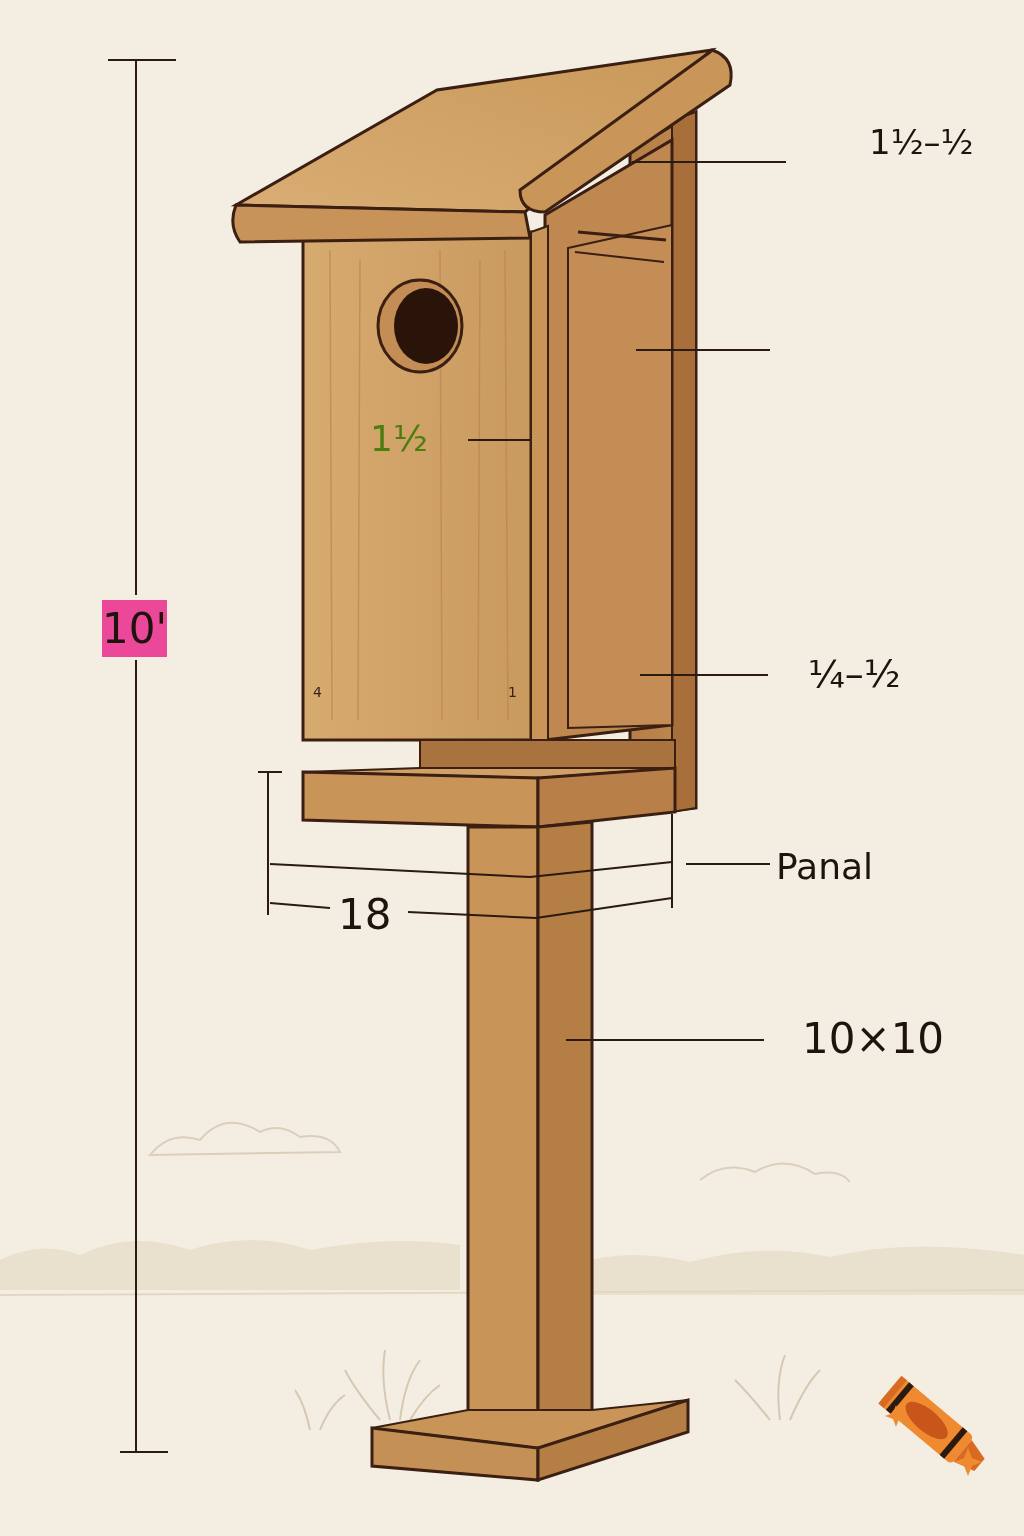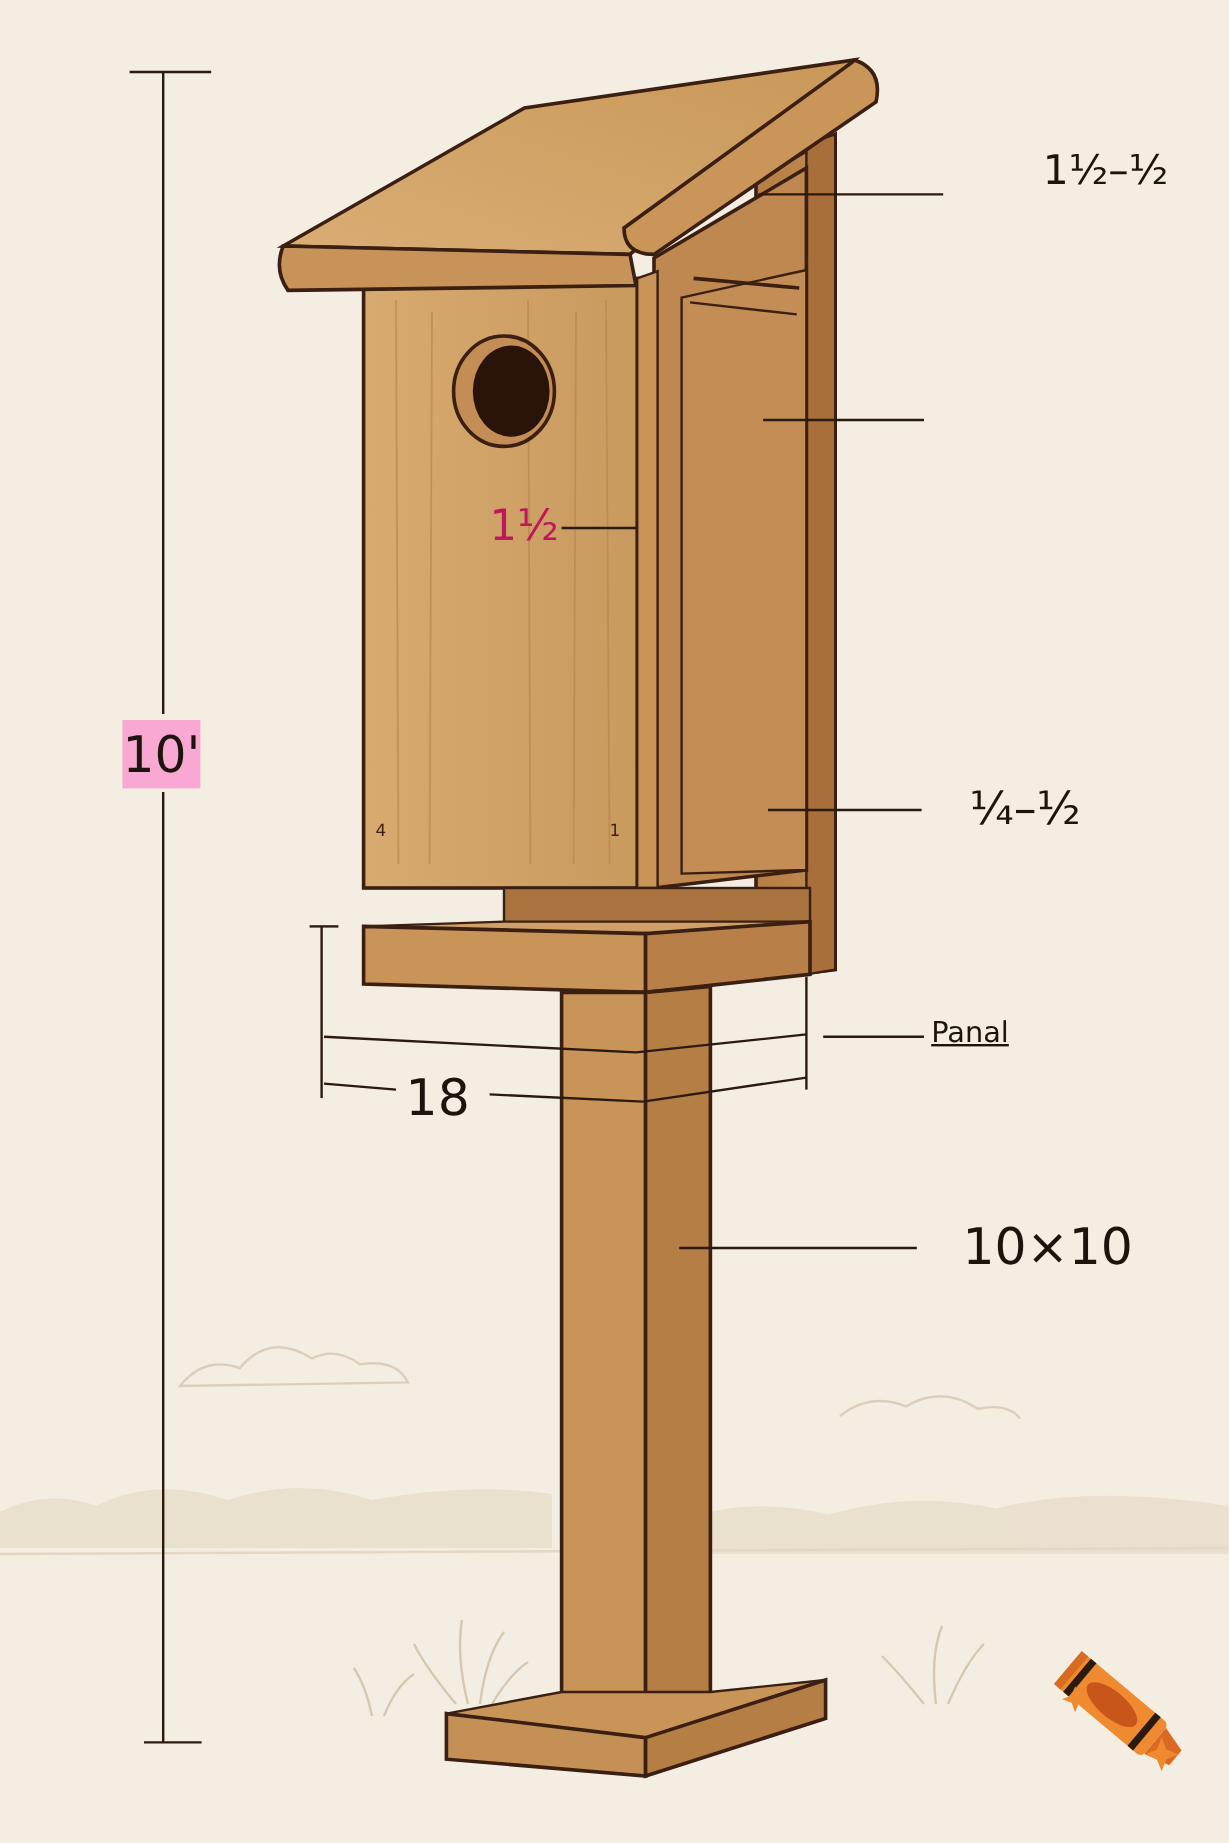--- a/index.html
+++ b/index.html
@@ -2,26 +2,26 @@
 <html><head>
 <meta charset="utf-8">
 <style>
   html, body { margin:0; padding:0; }
   body { width:1024px; height:1536px; background:#f4eee2; overflow:hidden; position:relative;
          font-family:"DejaVu Sans", "Liberation Sans", sans-serif; }
   #stage { position:absolute; left:0; top:0; width:1024px; height:1536px; }
   .label { position:absolute; color:#1d140e; white-space:nowrap; }
   .lbl-top { left:828px; top:122px; font-size:34px;margin-left:41px; }
   .lbl-removable { left:772px; top:332px; font-size:36px; }
-  .lbl-hole { left:408px; top:418px; font-size:36px; color:#be185d; }
+  .lbl-hole { left:370px; top:418px; font-size:36px; color:#4d7c0f; }
   .lbl-quarter { left:780px; top:652px; font-size:38px;margin-left:28px; }
-  .lbl-panal { left:776px; top:846px; font-size:24px;text-decoration:underline; }
+  .lbl-panal { left:776px; top:846px; font-size:36px; }
   .lbl-28 { left:338px; top:890px; font-size:42px; }
   .lbl-post { left:768px; top:1014px; font-size:42px;margin-left:34px; }
-  .lbl-height { left:102px; top:600px; font-size:42px; background:#f9a8d4; padding:4px 0; }
+  .lbl-height { left:102px; top:600px; font-size:42px; background:#ec4899; padding:4px 0; }
 </style>
 </head>
 <body>
 
 <div id="stage">
 <svg width="1024" height="1536" viewBox="0 0 1024 1536" xmlns="http://www.w3.org/2000/svg">
   <defs>
     <linearGradient id="woodFront" x1="0" x2="1">
       <stop offset="0" stop-color="#d7aa70"></stop>
           <stop offset="1" stop-color="#c99a5e"></stop>

